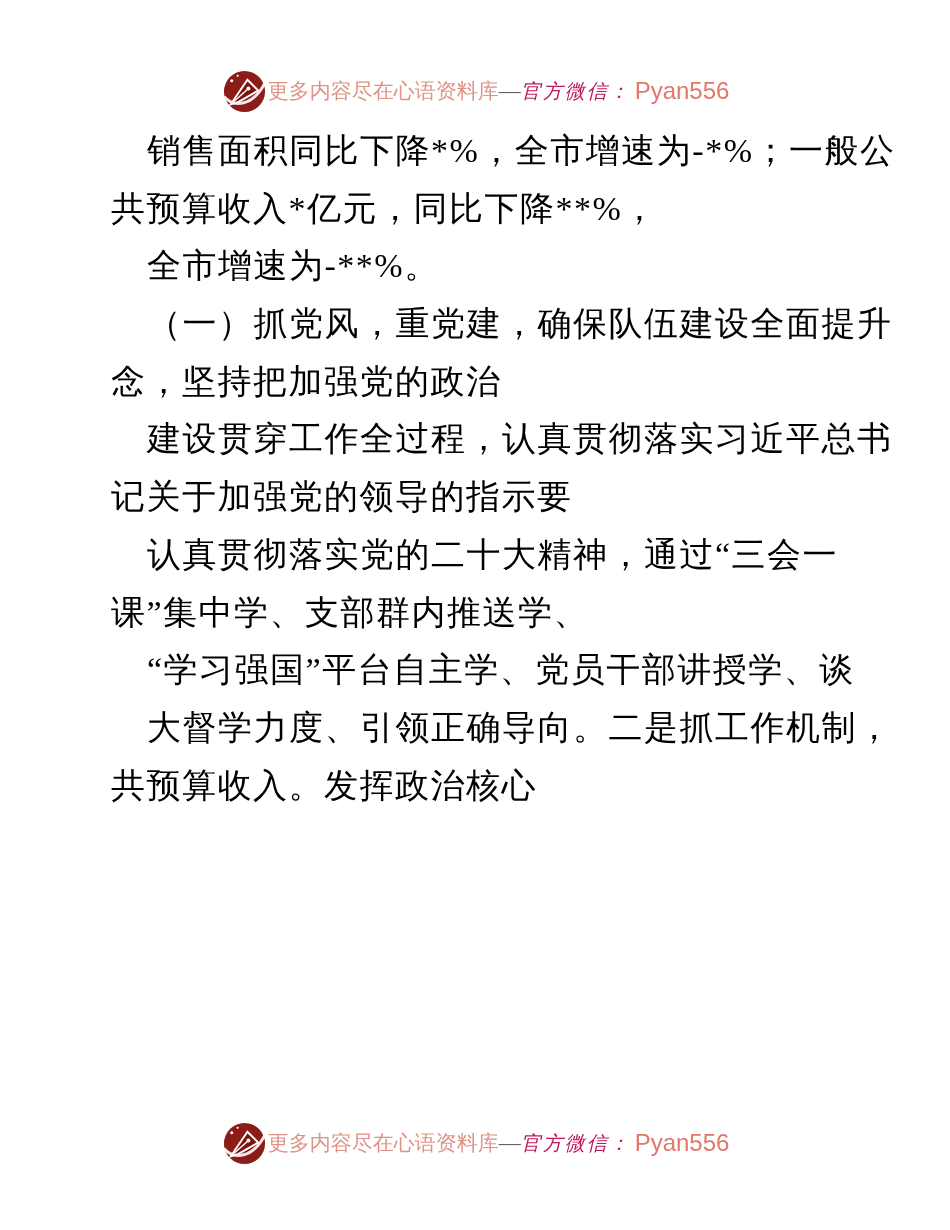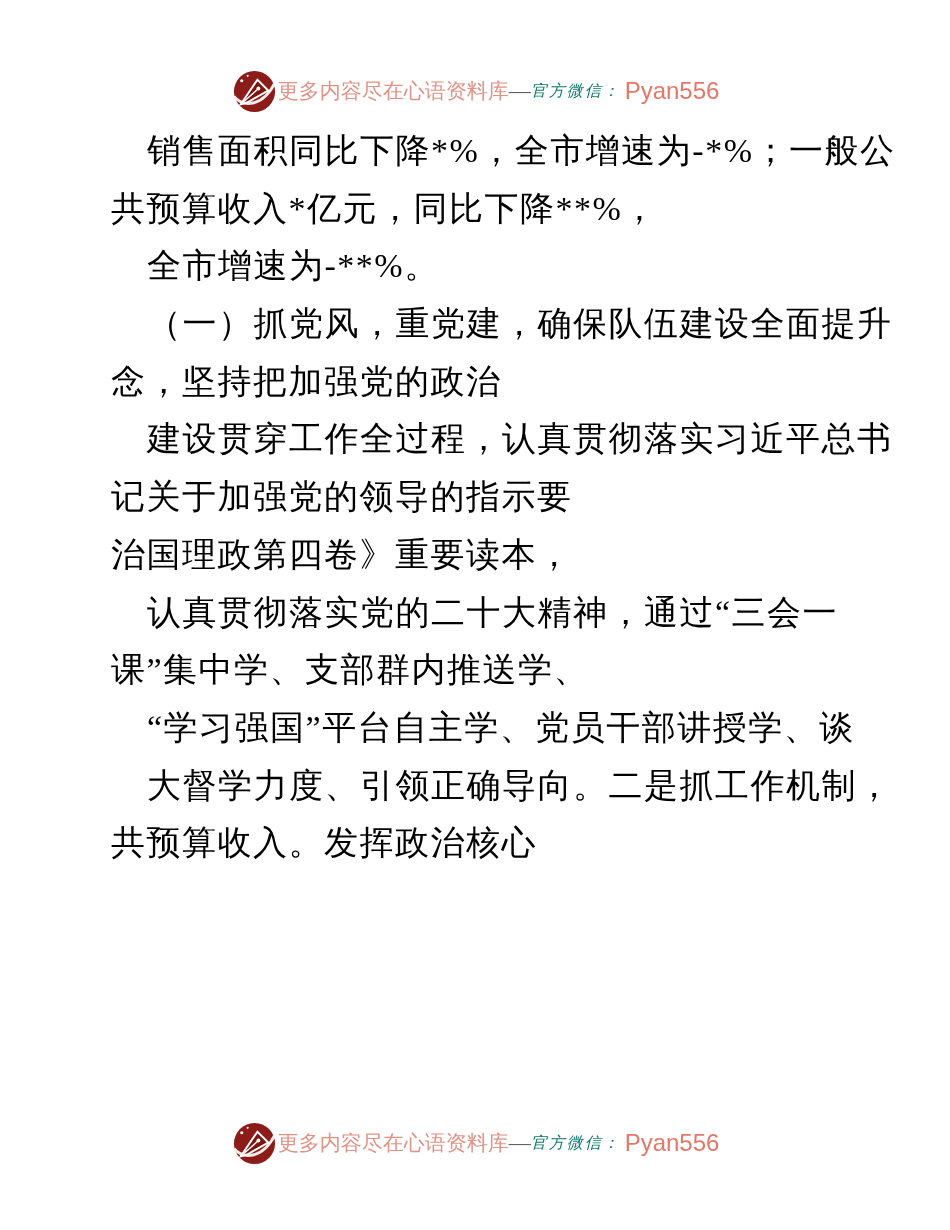--- a/index.html
+++ b/index.html
@@ -25,22 +25,22 @@
   .wm-brand {
     font-size: 21px;
     color: #df9386;
     letter-spacing: 0px;
   }
   .wm-sep {
     font-size: 22px;
     color: #5a5a5a;
   }
   .wm-label {
-    font-size: 16px;
-    color: #0f766e;
+    font-size: 20px;
+    color: #be185d;
     letter-spacing: 2px;
     font-style: italic;
   }
   .wm-id {
     font-size: 24px;
     color: #e1786a;
     font-family: "Liberation Sans", "DejaVu Sans", sans-serif;
     margin-left: 4px;
   }
   .wm-logo { flex: 0 0 auto; display: block; }
@@ -85,21 +85,20 @@
 </div>
 
 <div class="doc">
   <div class="line ind">销售面积同比下降*%，全市增速为-*%；一般公</div>
   <div class="line">共预算收入*亿元，同比下降**%，</div>
   <div class="line ind">全市增速为-**%。</div>
   <div class="line ind">（一）抓党风，重党建，确保队伍建设全面提升</div>
   <div class="line">念，坚持把加强党的政治</div>
   <div class="line ind">建设贯穿工作全过程，认真贯彻落实习近平总书</div>
   <div class="line">记关于加强党的领导的指示要</div>
-  <div class="line">治国理政第四卷》重要读本，</div>
   <div class="line ind">认真贯彻落实党的二十大精神，通过“三会一</div>
   <div class="line">课”集中学、支部群内推送学、</div>
   <div class="line ind">“学习强国”平台自主学、党员干部讲授学、谈</div>
   <div class="line ind">大督学力度、引领正确导向。二是抓工作机制，</div>
   <div class="line">共预算收入。发挥政治核心</div>
 </div>
 
 <div class="watermark wm-footer">
   <svg class="wm-logo" width="47" height="47" viewBox="0 0 48 48" aria-hidden="true">
     <circle cx="24" cy="24" r="21" fill="#8c1c18"></circle>

